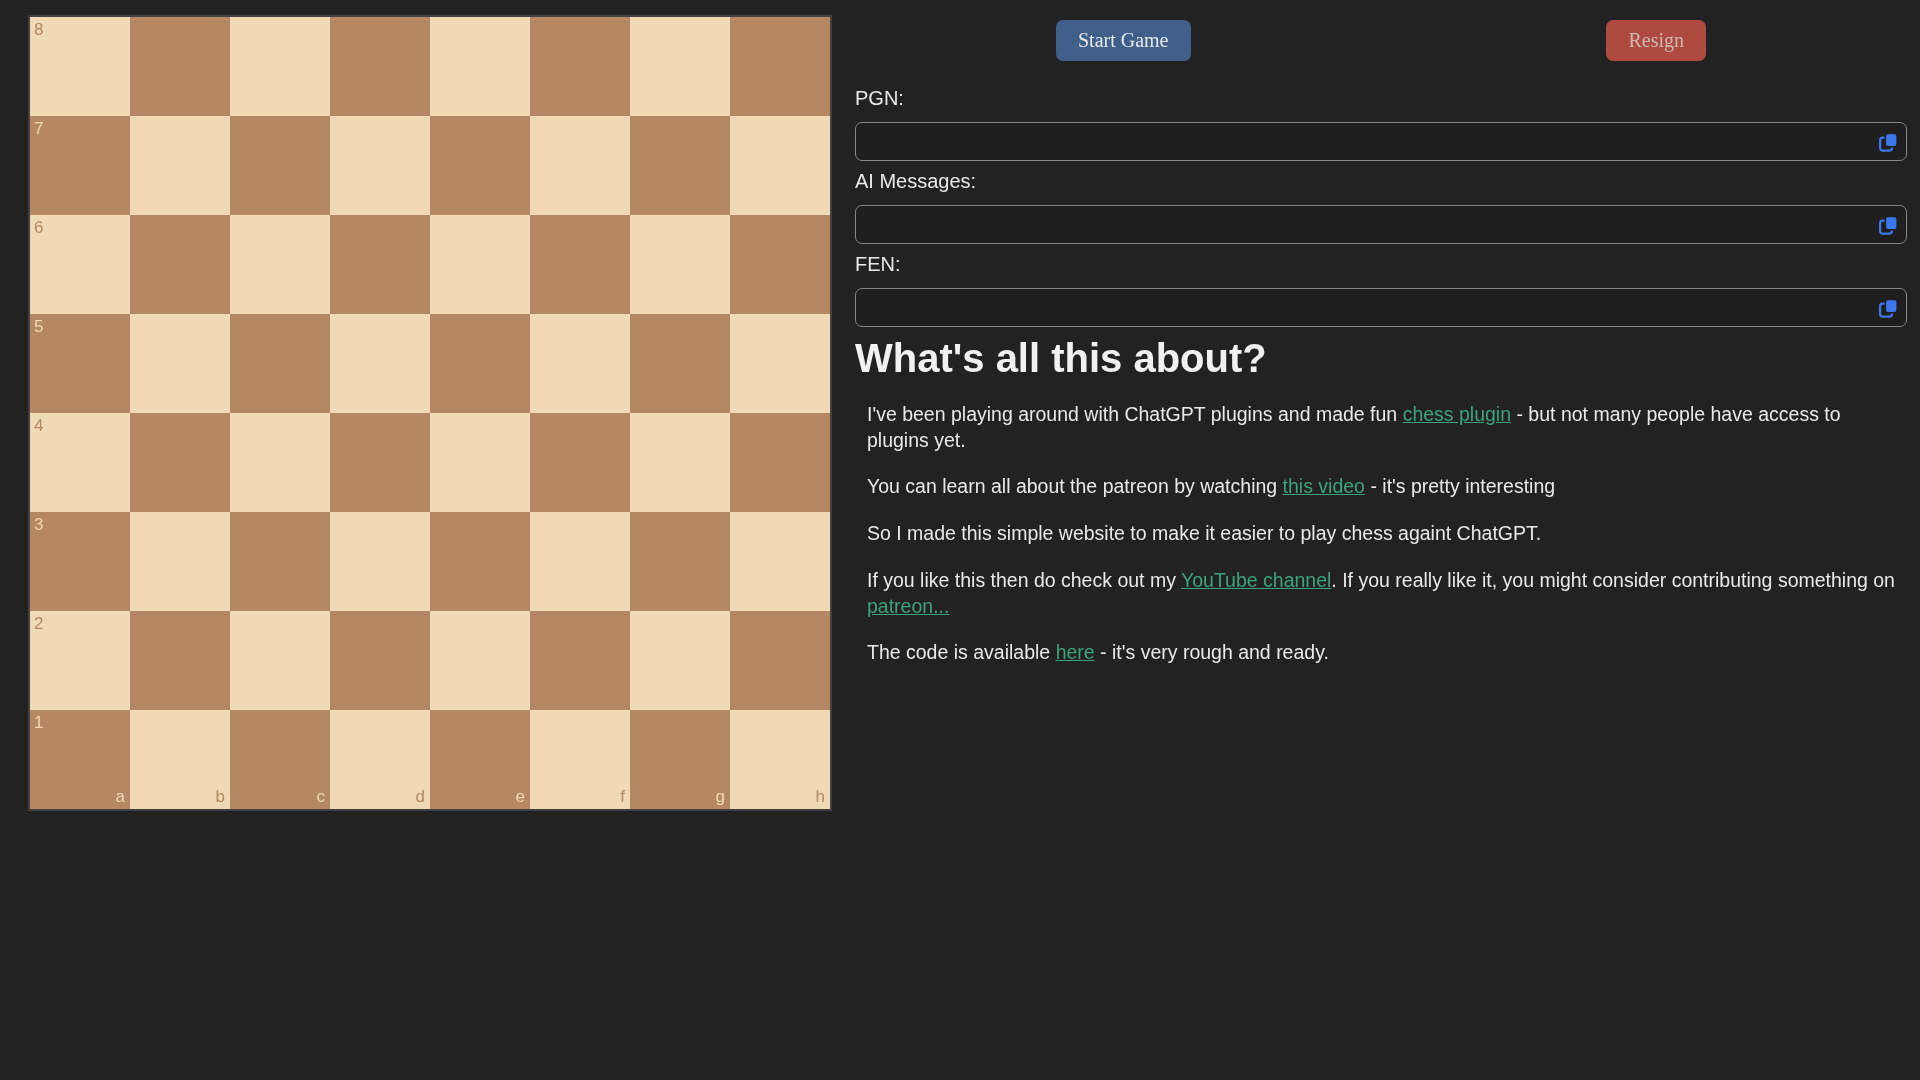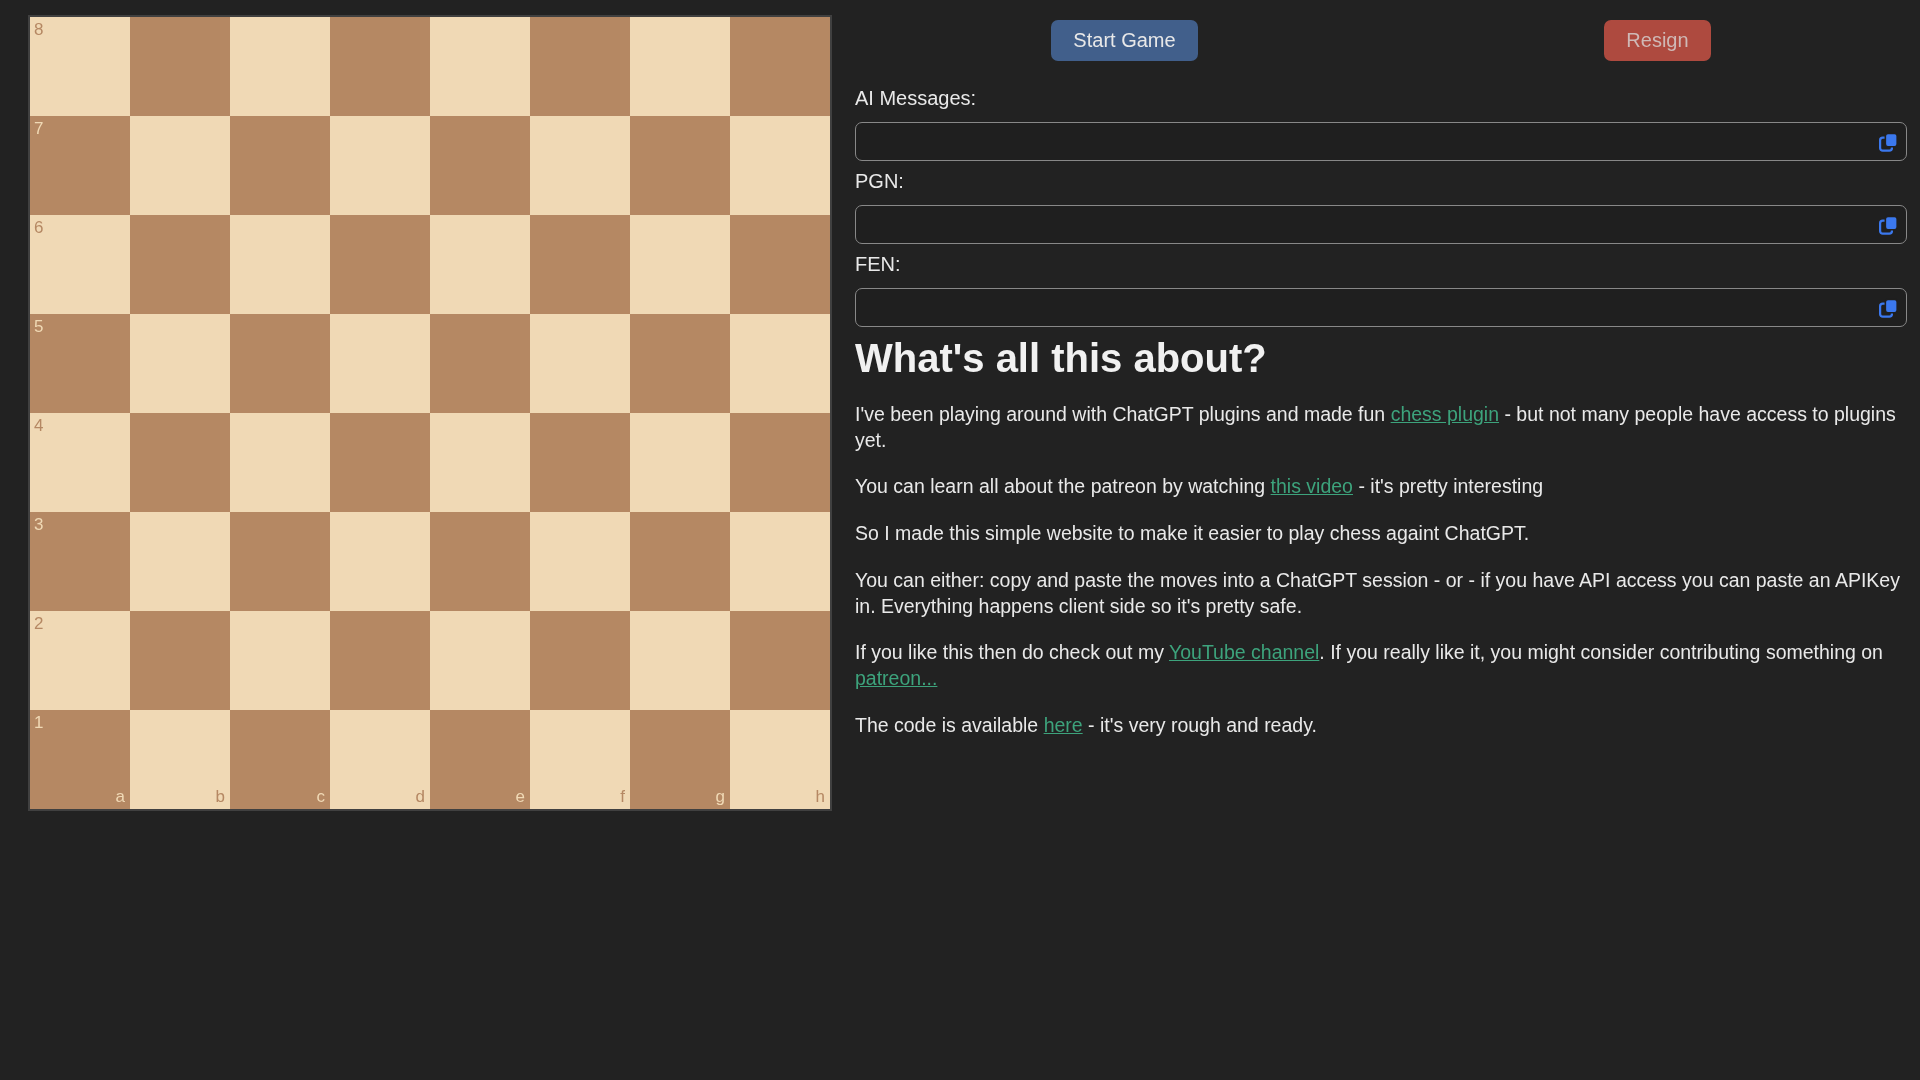--- a/index.html
+++ b/index.html
@@ -39,21 +39,21 @@
     left: 855px; top: 20px;
     width: 1052px;
   }
   .btn-row {
     display: flex;
     justify-content: space-around;
     align-items: center;
     margin-bottom: 26px;
   }
   .btn {
-    font-family: Liberation Sans, sans-serif;
+    font-family: Liberation Serif, serif;
     font-size: 20px;
     padding: 9px 22px;
     border: none;
     border-radius: 7px;
     cursor: pointer;
   }
   .btn-start { background: var(--blue, #415f8b); color: #e8e8e8; }
   .btn-resign { background: var(--red, #ae4a3f); color: #cfb9b6; margin-left: 14px; }
 
   .field-label {
@@ -89,21 +89,21 @@
 
   h1.about-heading {
     font-size: 40px;
     font-weight: 700;
     color: #f1f1f1;
     margin: 2px 0 14px 0;
   }
   #about-paragraphs p {
     font-size: 19.5px;
     line-height: 1.32;
-    margin: 21px 0;
+    margin: 21px 12px;
   }
   a.green-link {
     color: var(--link, #3da37c);
     text-decoration: underline;
     cursor: pointer;
   }
 </style>
 </head>
 <body>
 
@@ -203,65 +203,64 @@
     <div class="square" style="background: rgb(240, 217, 181);">
       <span class="notation file-label" style="color: rgb(181, 136, 99);">h</span>
     </div>
   </div>
 
 <div class="right-col">
 
   <div class="btn-row">
     <button class="btn btn-start">Start Game</button>
     <button class="btn btn-resign">Resign</button>
+  </div>
+
+  <div class="field">
+    <span class="field-label">PGN:</span>
+    <div class="input-wrap">
+      <input type="text" class="text-input" value="" style="">
+      <button class="copy-btn">
+        <svg width="21" height="21" viewBox="0 0 16 16">
+          <rect x="1.6" y="4.6" width="9" height="10" rx="2" fill="none" stroke="#3b78ee" stroke-width="1.7"></rect>
+          <rect x="5.6" y="1.4" width="9" height="10.2" rx="2" fill="#3b78ee" stroke="#1f1f1f" stroke-width="1.2"></rect>
+        </svg>
+      </button>
+    </div>
   </div>
 
   <div class="field">
     <span class="field-label">AI Messages:</span>
     <div class="input-wrap">
       <input type="text" class="text-input" value="" style="">
       <button class="copy-btn">
         <svg width="21" height="21" viewBox="0 0 16 16">
           <rect x="1.6" y="4.6" width="9" height="10" rx="2" fill="none" stroke="#3b78ee" stroke-width="1.7"></rect>
           <rect x="5.6" y="1.4" width="9" height="10.2" rx="2" fill="#3b78ee" stroke="#1f1f1f" stroke-width="1.2"></rect>
         </svg>
       </button>
     </div>
   </div>
 
   <div class="field">
-    <span class="field-label">PGN:</span>
-    <div class="input-wrap">
-      <input type="text" class="text-input" value="" style="">
-      <button class="copy-btn">
-        <svg width="21" height="21" viewBox="0 0 16 16">
-          <rect x="1.6" y="4.6" width="9" height="10" rx="2" fill="none" stroke="#3b78ee" stroke-width="1.7"></rect>
-          <rect x="5.6" y="1.4" width="9" height="10.2" rx="2" fill="#3b78ee" stroke="#1f1f1f" stroke-width="1.2"></rect>
-        </svg>
-      </button>
-    </div>
-  </div>
-
-  <div class="field">
     <span class="field-label">FEN:</span>
     <div class="input-wrap">
       <input type="text" class="text-input" value="" style="">
       <button class="copy-btn">
         <svg width="21" height="21" viewBox="0 0 16 16">
           <rect x="1.6" y="4.6" width="9" height="10" rx="2" fill="none" stroke="#3b78ee" stroke-width="1.7"></rect>
           <rect x="5.6" y="1.4" width="9" height="10.2" rx="2" fill="#3b78ee" stroke="#1f1f1f" stroke-width="1.2"></rect>
         </svg>
       </button>
     </div>
   </div>
 
   <h1 class="about-heading">What's all this about?</h1>
 
   <div id="about-paragraphs">
       <p><span>I've been playing around with ChatGPT plugins and made fun </span><a class="green-link" href="#">chess plugin</a><span> - but not many people have access to plugins yet.</span></p>
       <p><span>You can learn all about the patreon by watching </span><a class="green-link" href="#">this video</a><span> - it's pretty interesting</span></p>
       <p><span>So I made this simple website to make it easier to play chess againt ChatGPT.</span></p>
-      <p><span>You can either: copy and paste the moves into a ChatGPT session - or - if you have API access you can paste an APIKey in. Everything happens client side so it's pretty safe.</span></p>
       <p><span>If you like this then do check out my </span><a class="green-link" href="#">YouTube channel</a><span>. If you really like it, you might consider contributing something on </span><a class="green-link" href="#">patreon...</a></p>
       <p><span>The code is available </span><a class="green-link" href="#">here</a><span> - it's very rough and ready.</span></p>
     </div>
 
 </div>
 
 </body></html>

